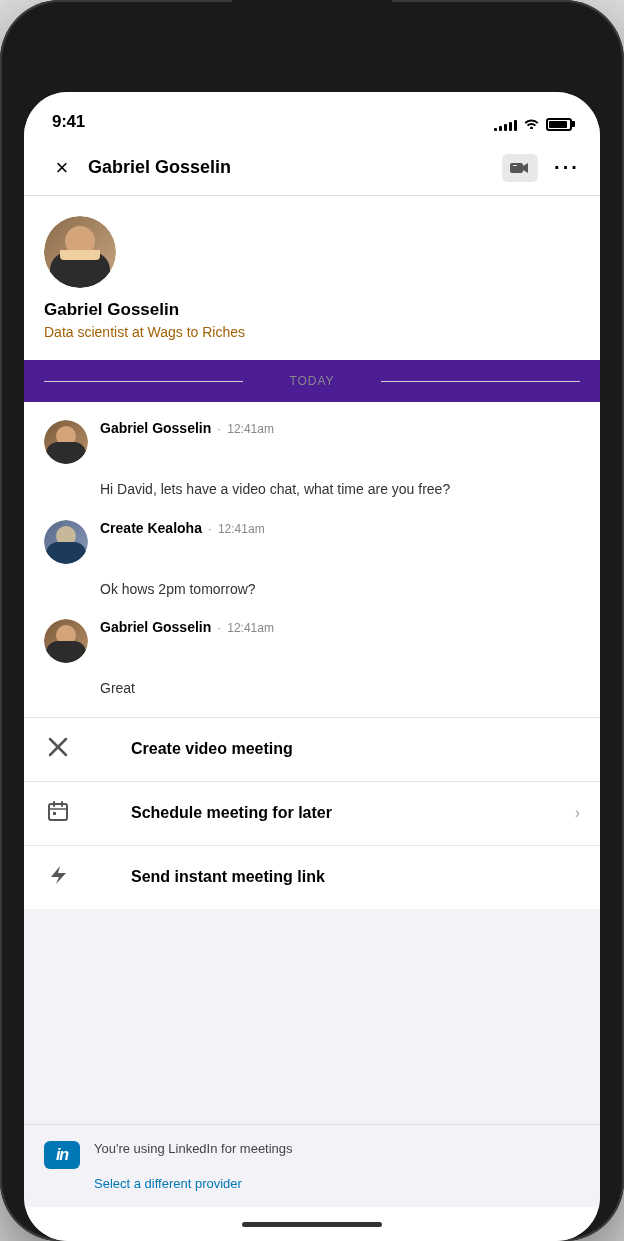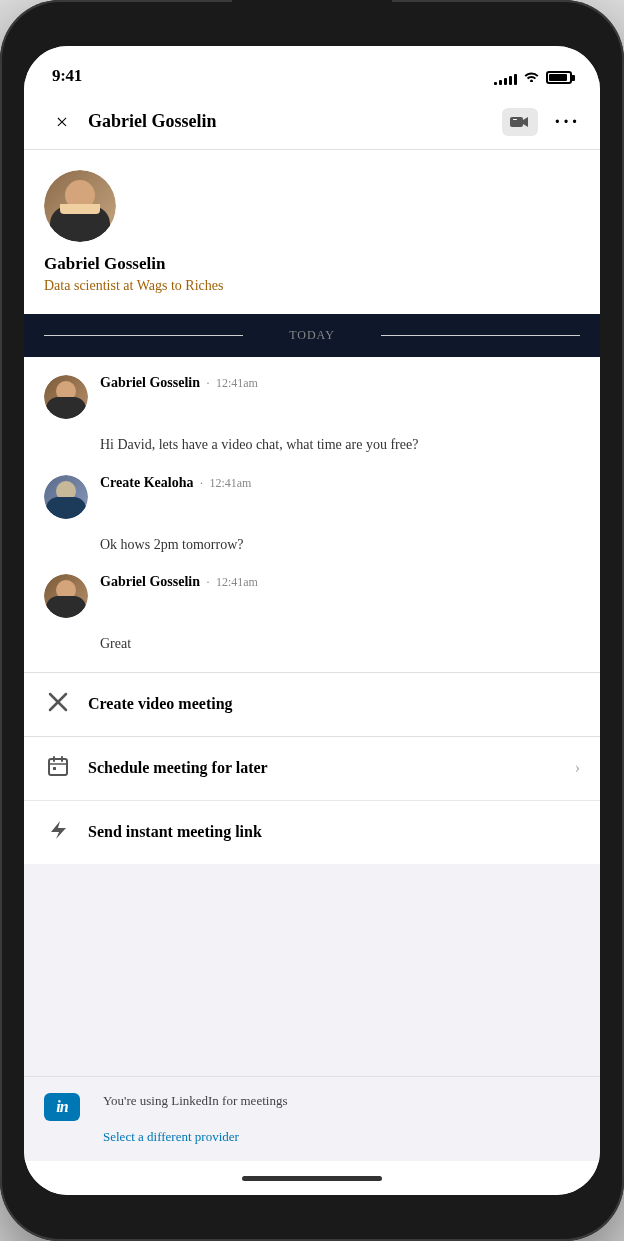--- a/index.html
+++ b/index.html
@@ -16,22 +16,21 @@
     .phone-frame {
       width: 624px;
       height: 1241px;
       background: #1a1a1a;
       border-radius: 60px;
       position: relative;
       box-shadow: 0 30px 80px rgba(0,0,0,0.5), inset 0 0 0 2px #3a3a3a;
       display: flex;
       flex-direction: column;
       align-items: center;
-      justify-content: center;
-      font-family: Liberation Serif, serif;
+      justify-content: flex-end;
     }
 
     
     .phone-frame::before {
       content: '';
       position: absolute;
       left: -4px;
       top: 200px;
       width: 4px;
       height: 60px;
@@ -216,21 +215,21 @@
       margin-bottom: 4px;
     }
 
     .profile-title {
       font-size: 14px;
       color: #a16207;
     }
 
     
     .date-divider {
-      background: #0f172a;
+      background: #4c1d95;
       display: flex;
       align-items: center;
       justify-content: center;
       padding: 14px 4px;
       flex-shrink: 0;
       gap: 30px;
     }
 
     .date-divider-line {
       flex: 1;
@@ -335,41 +334,42 @@
       color: #555;
       font-size: 20px;
       flex-shrink: 0;
     }
 
     .action-label {
       font-size: 16px;
       font-weight: 600;
       color: #000;
       flex: 1;
+      margin-left: 43px;
     }
 
     .action-chevron {
       font-size: 16px;
       color: #aaa;
     }
 
     
     .flex-spacer {
       flex: 1;
       background: #f2f2f7;
       min-height: 20px;
     }
 
     
     .bottom-section {
       background: #f2f2f7;
       padding: 16px 20px;
       display: flex;
       align-items: flex-start;
-      gap: 23px;
+      gap: 14px;
       border-top: 1px solid #e0e0e0;
       flex-shrink: 0;
     }
 
     .linkedin-badge {
       width: 36px;
       height: 28px;
       background: #0077b5;
       border-radius: 6px;
       display: flex;

